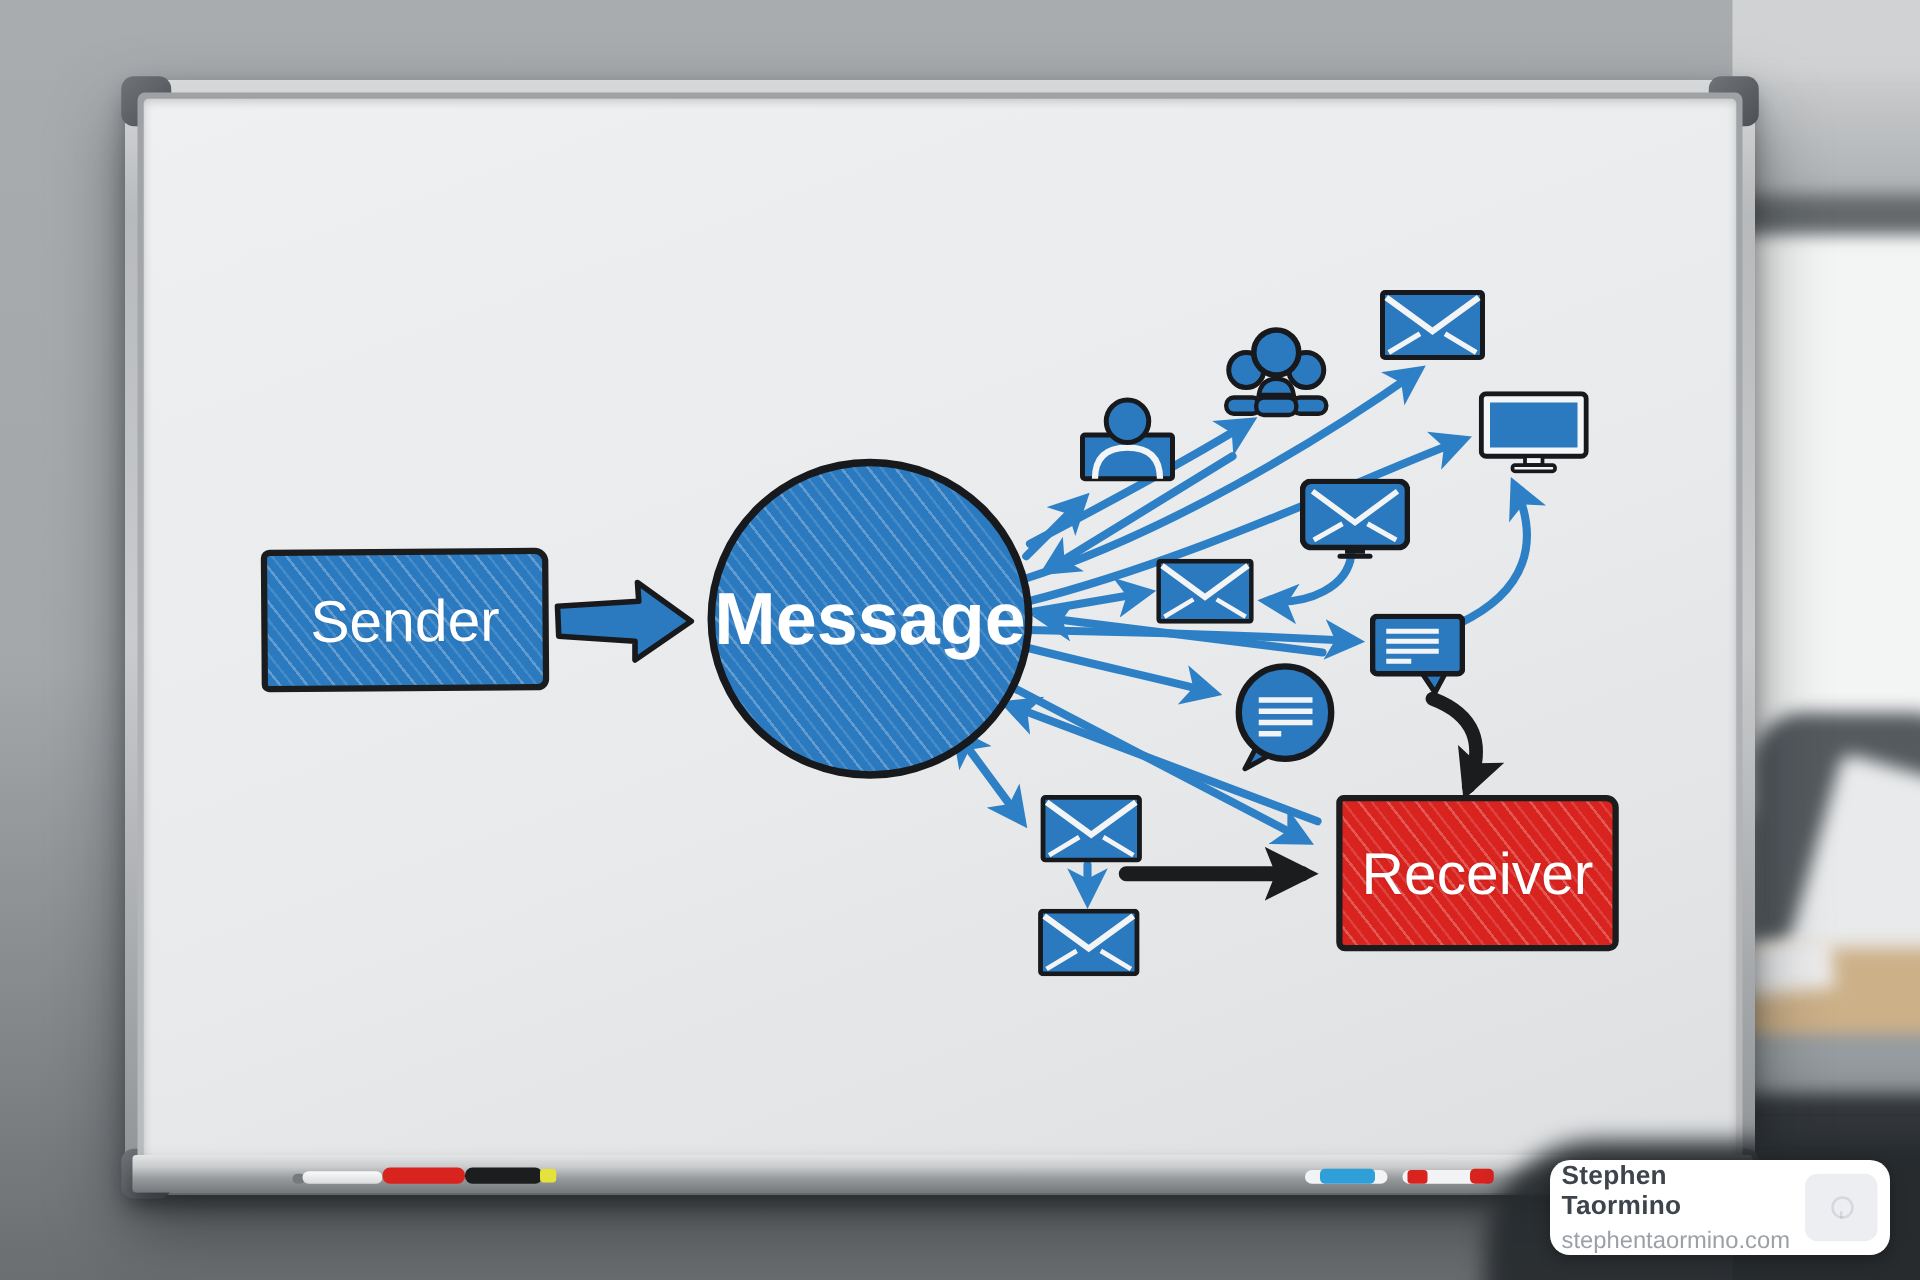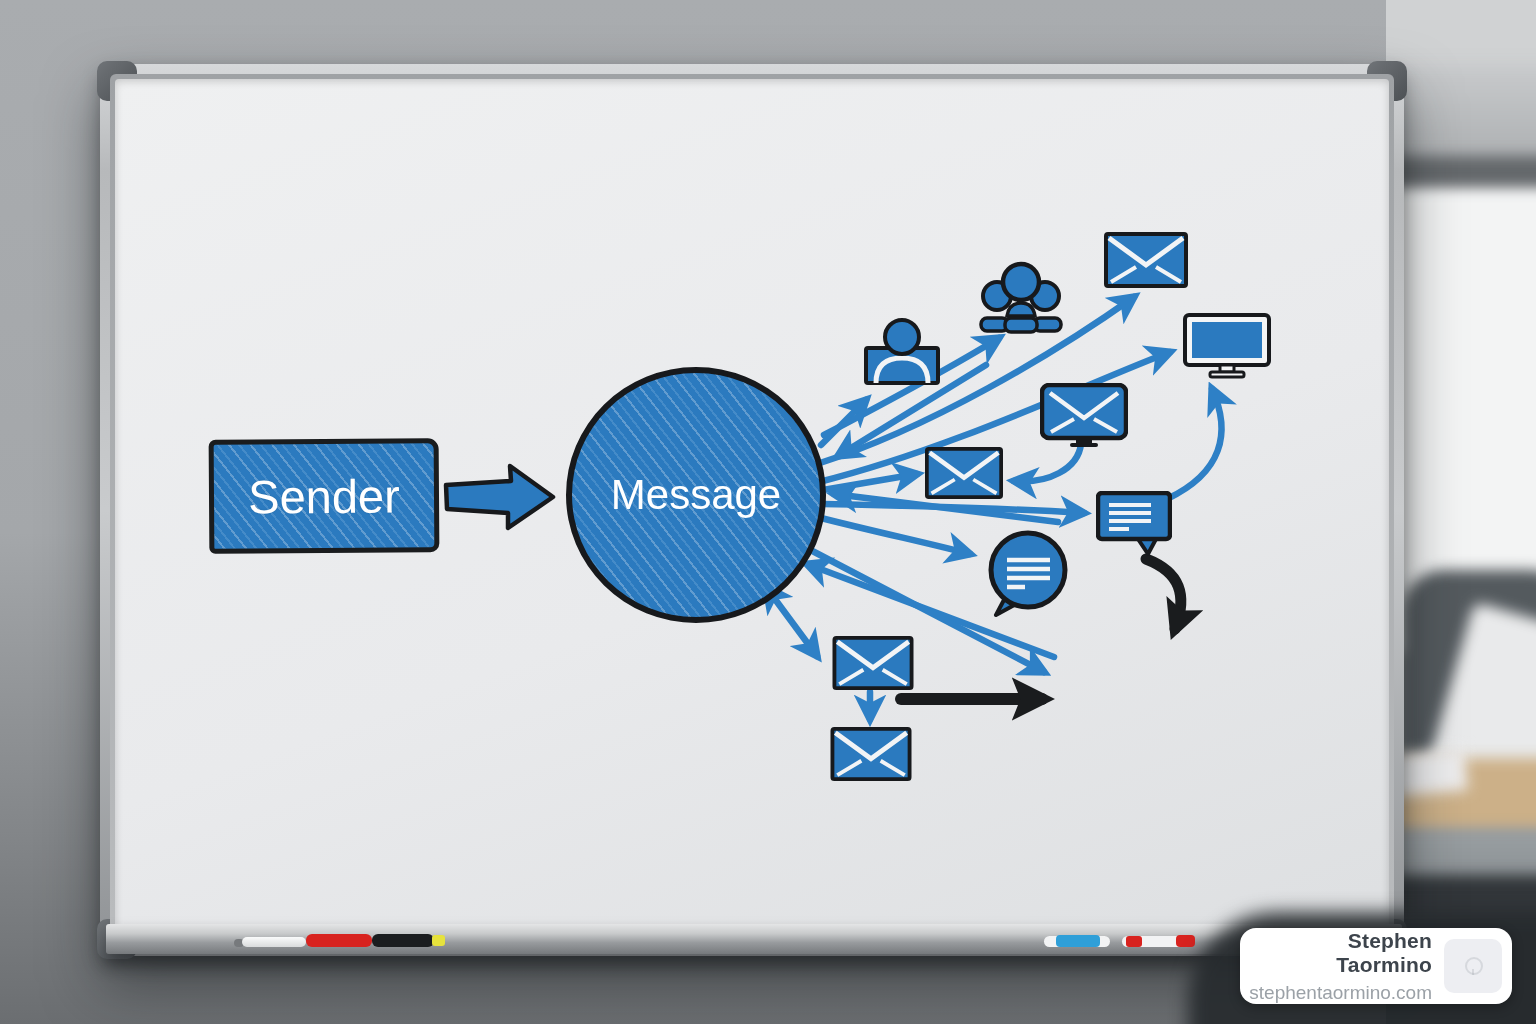--- a/index.html
+++ b/index.html
@@ -44,28 +44,28 @@
     text-shadow:0 0 2px rgba(0,0,0,.15);}
   .scribble-blue{background-color:#2b7abf;background-image:
     repeating-linear-gradient(52deg,rgba(255,255,255,0) 0 7px,rgba(255,255,255,.26) 7px 9px,
     rgba(255,255,255,0) 9px 15px,rgba(205,230,250,.16) 15px 17px);}
   .scribble-red{background-color:#d8231f;background-image:
     repeating-linear-gradient(52deg,rgba(255,255,255,0) 0 8px,rgba(255,255,255,.24) 8px 10px,
     rgba(255,255,255,0) 10px 16px,rgba(255,220,220,.16) 16px 18px);}
   .sender{left:209px;top:404px;width:220px;height:104px;font-size:47px;transform:rotate(-.4deg);}
   .receiver{left:1069px;top:601px;width:216px;height:115px;font-size:47px;border-radius:6px 10px 8px 7px;}
   .message{left:566px;top:332px;width:248px;height:244px;border-radius:50%;border-width:6px;
-    position:absolute;display:flex;align-items:center;justify-content:center;color:#fff;font-size:42px;
-    border-style:solid;border-color:#17191c;}
+    position:absolute;display:flex;align-items:center;justify-content:center;color:#fff;font-size:59px;
+    border-style:solid;border-color:#17191c;font-weight:bold;}
   .icon{position:absolute;}
   
   .wm-card{position:absolute;left:1240px;top:928px;width:272px;height:76px;background:#ffffff;
     border-radius:16px;box-shadow:0 3px 12px rgba(0,0,0,.3);display:flex;align-items:center;
     justify-content:flex-end;gap:12px;padding:0 10px 0 16px;box-sizing:border-box;z-index:6;}
-  .wm-text{text-align:right;}
+  .wm-text{}
   .wm-name{font-size:21px;font-weight:bold;color:#3d444c;letter-spacing:.2px;}
   .wm-site{font-size:19px;color:#9ba1a7;margin-top:5px;}
   .wm-badge{width:58px;height:54px;background:#edeef2;border-radius:10px;position:relative;flex:0 0 auto;}
   .wm-badge::after{content:"";position:absolute;left:50%;top:50%;width:14px;height:14px;margin:-9px 0 0 -8px;
     border:2px solid #9aa0aa;border-radius:50%;opacity:.28;}
   .wm-badge::before{content:"";position:absolute;left:50%;top:50%;width:2px;height:6px;margin:3px 0 0 -1px;
     background:#9aa0aa;opacity:.28;}
 </style>
 </head>
 <body>
@@ -219,20 +219,23 @@
     </div>
 
     <div class="node-box scribble-blue sender">
       <span>Sender</span>
     </div>
 
     <div class="message scribble-blue">
       <span>Message</span>
     </div>
 
+    <div class="node-box scribble-red receiver">
+      <span>Receiver</span>
+    </div>
   </div>
 
   <div class="tray"></div>
   <div class="marker" style="left:234px;top:939px;width:10px;height:8px;background:#777a7d"></div>
   <div class="marker" style="left:242px;top:937px;width:64px;height:10px;background:linear-gradient(180deg,#fafbfb,#d9dbdc)"></div>
   <div class="marker" style="left:306px;top:934px;width:66px;height:13px;background:#d8231f"></div>
   <div class="marker" style="left:372px;top:934px;width:62px;height:13px;background:#1b1d1f"></div>
   <div class="marker" style="left:432px;top:935px;width:13px;height:11px;background:#e6e23c;border-radius:3px"></div>
   <div class="marker" style="left:1044px;top:936px;width:66px;height:11px;background:#f2f3f4"></div>
   <div class="marker" style="left:1056px;top:935px;width:44px;height:12px;background:#2f9fd8;border-radius:4px"></div>

